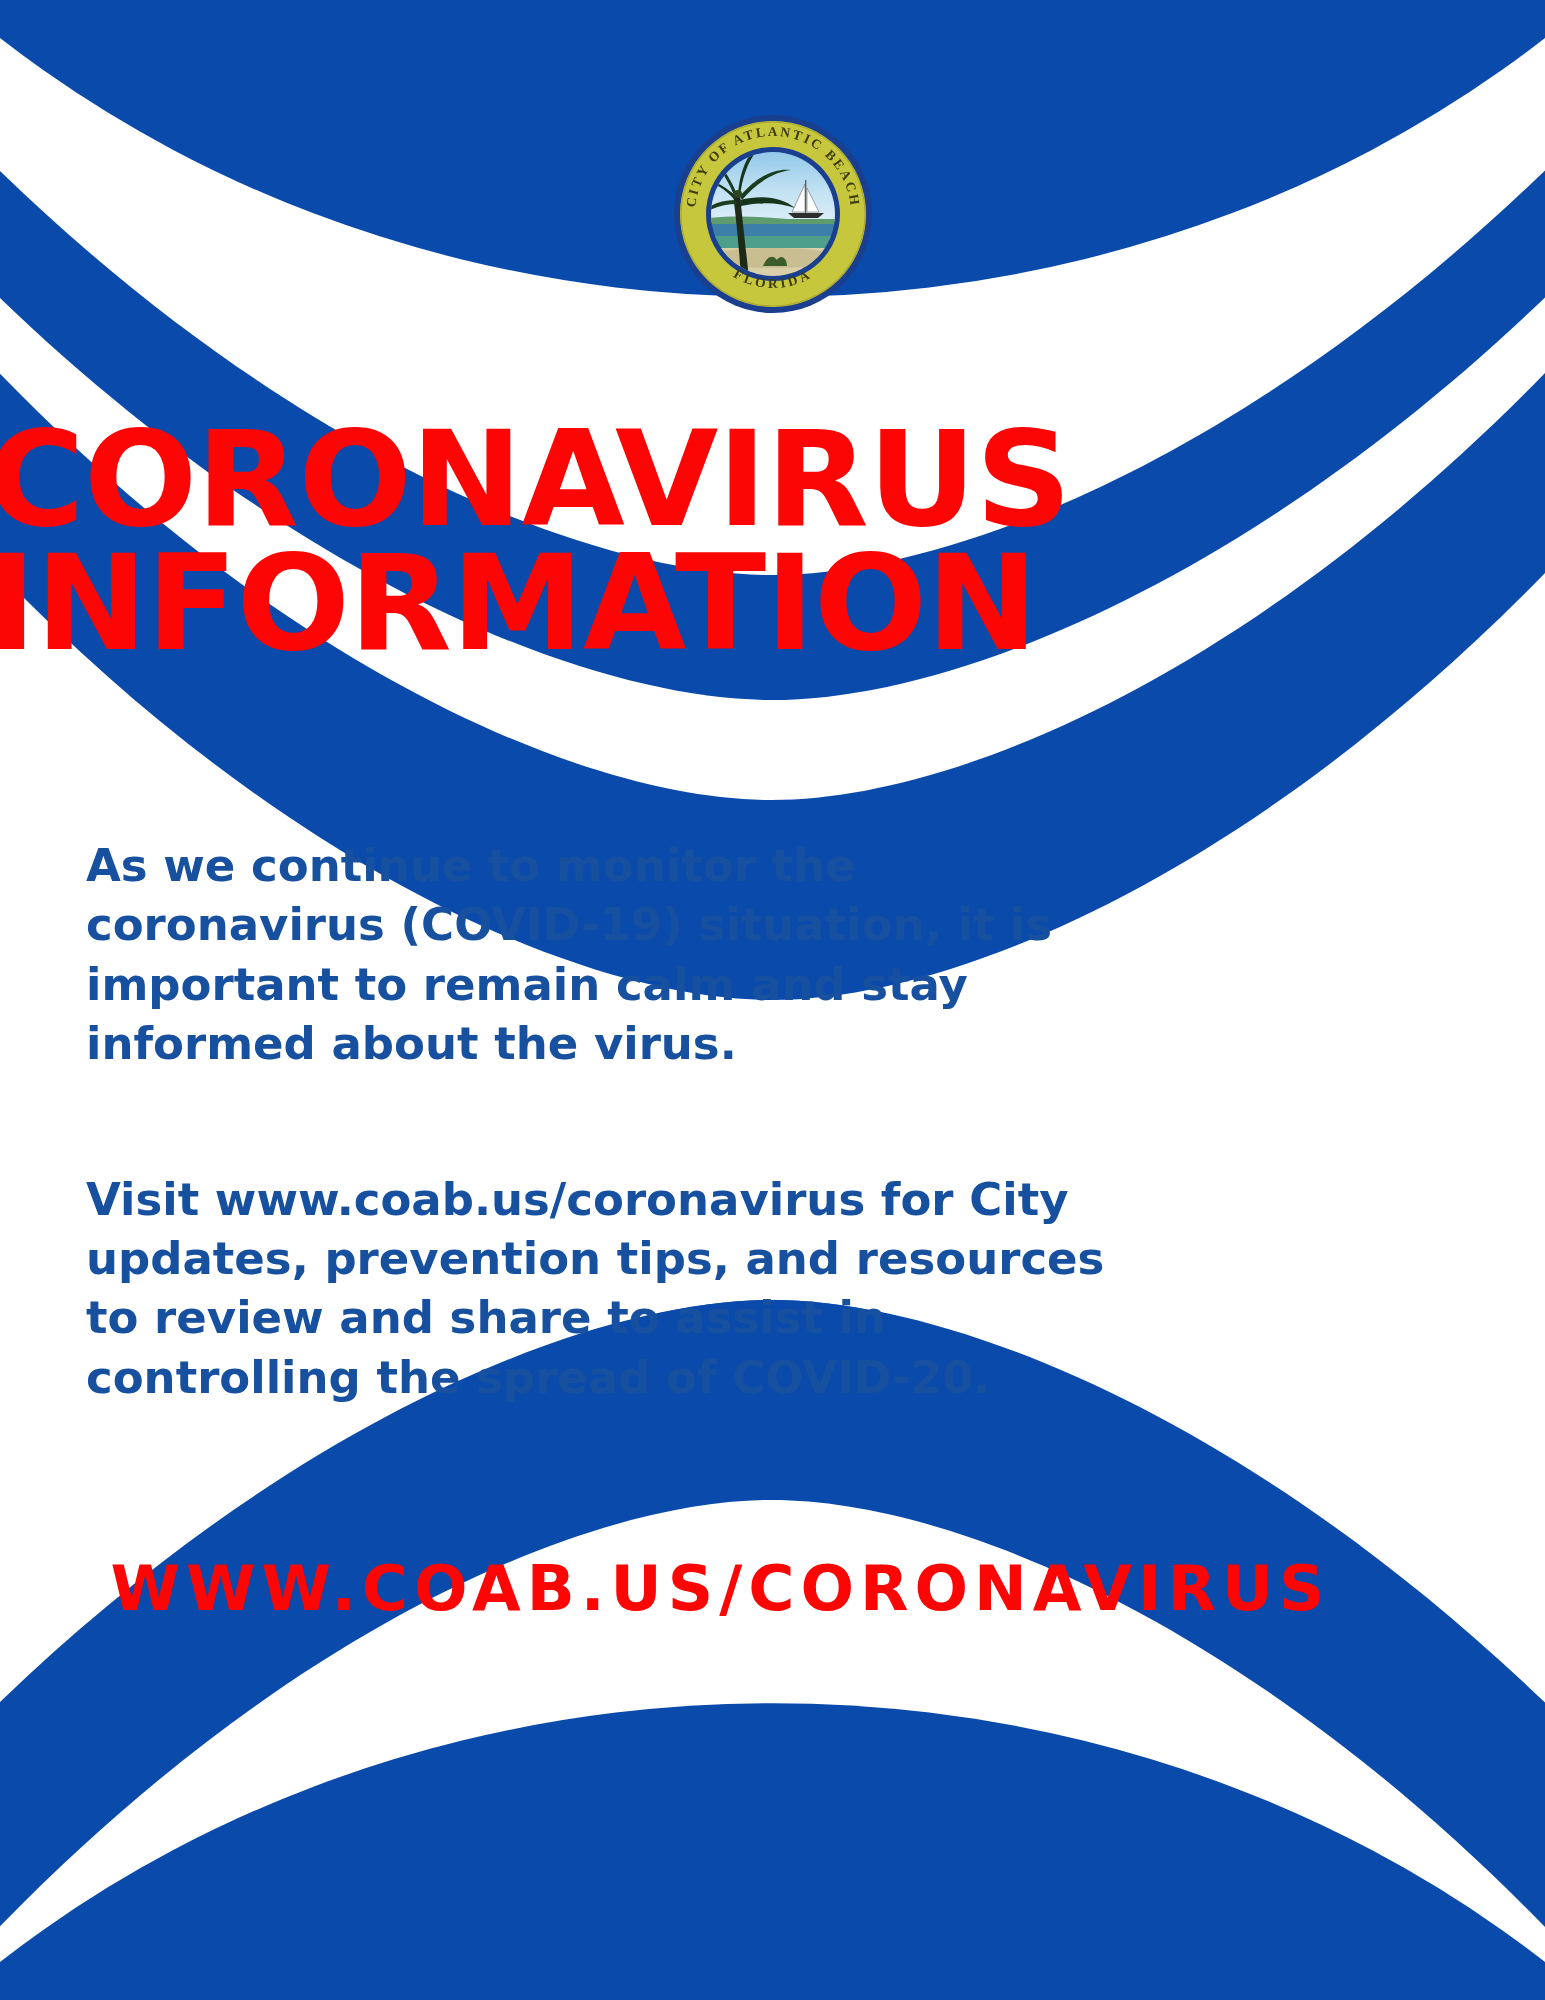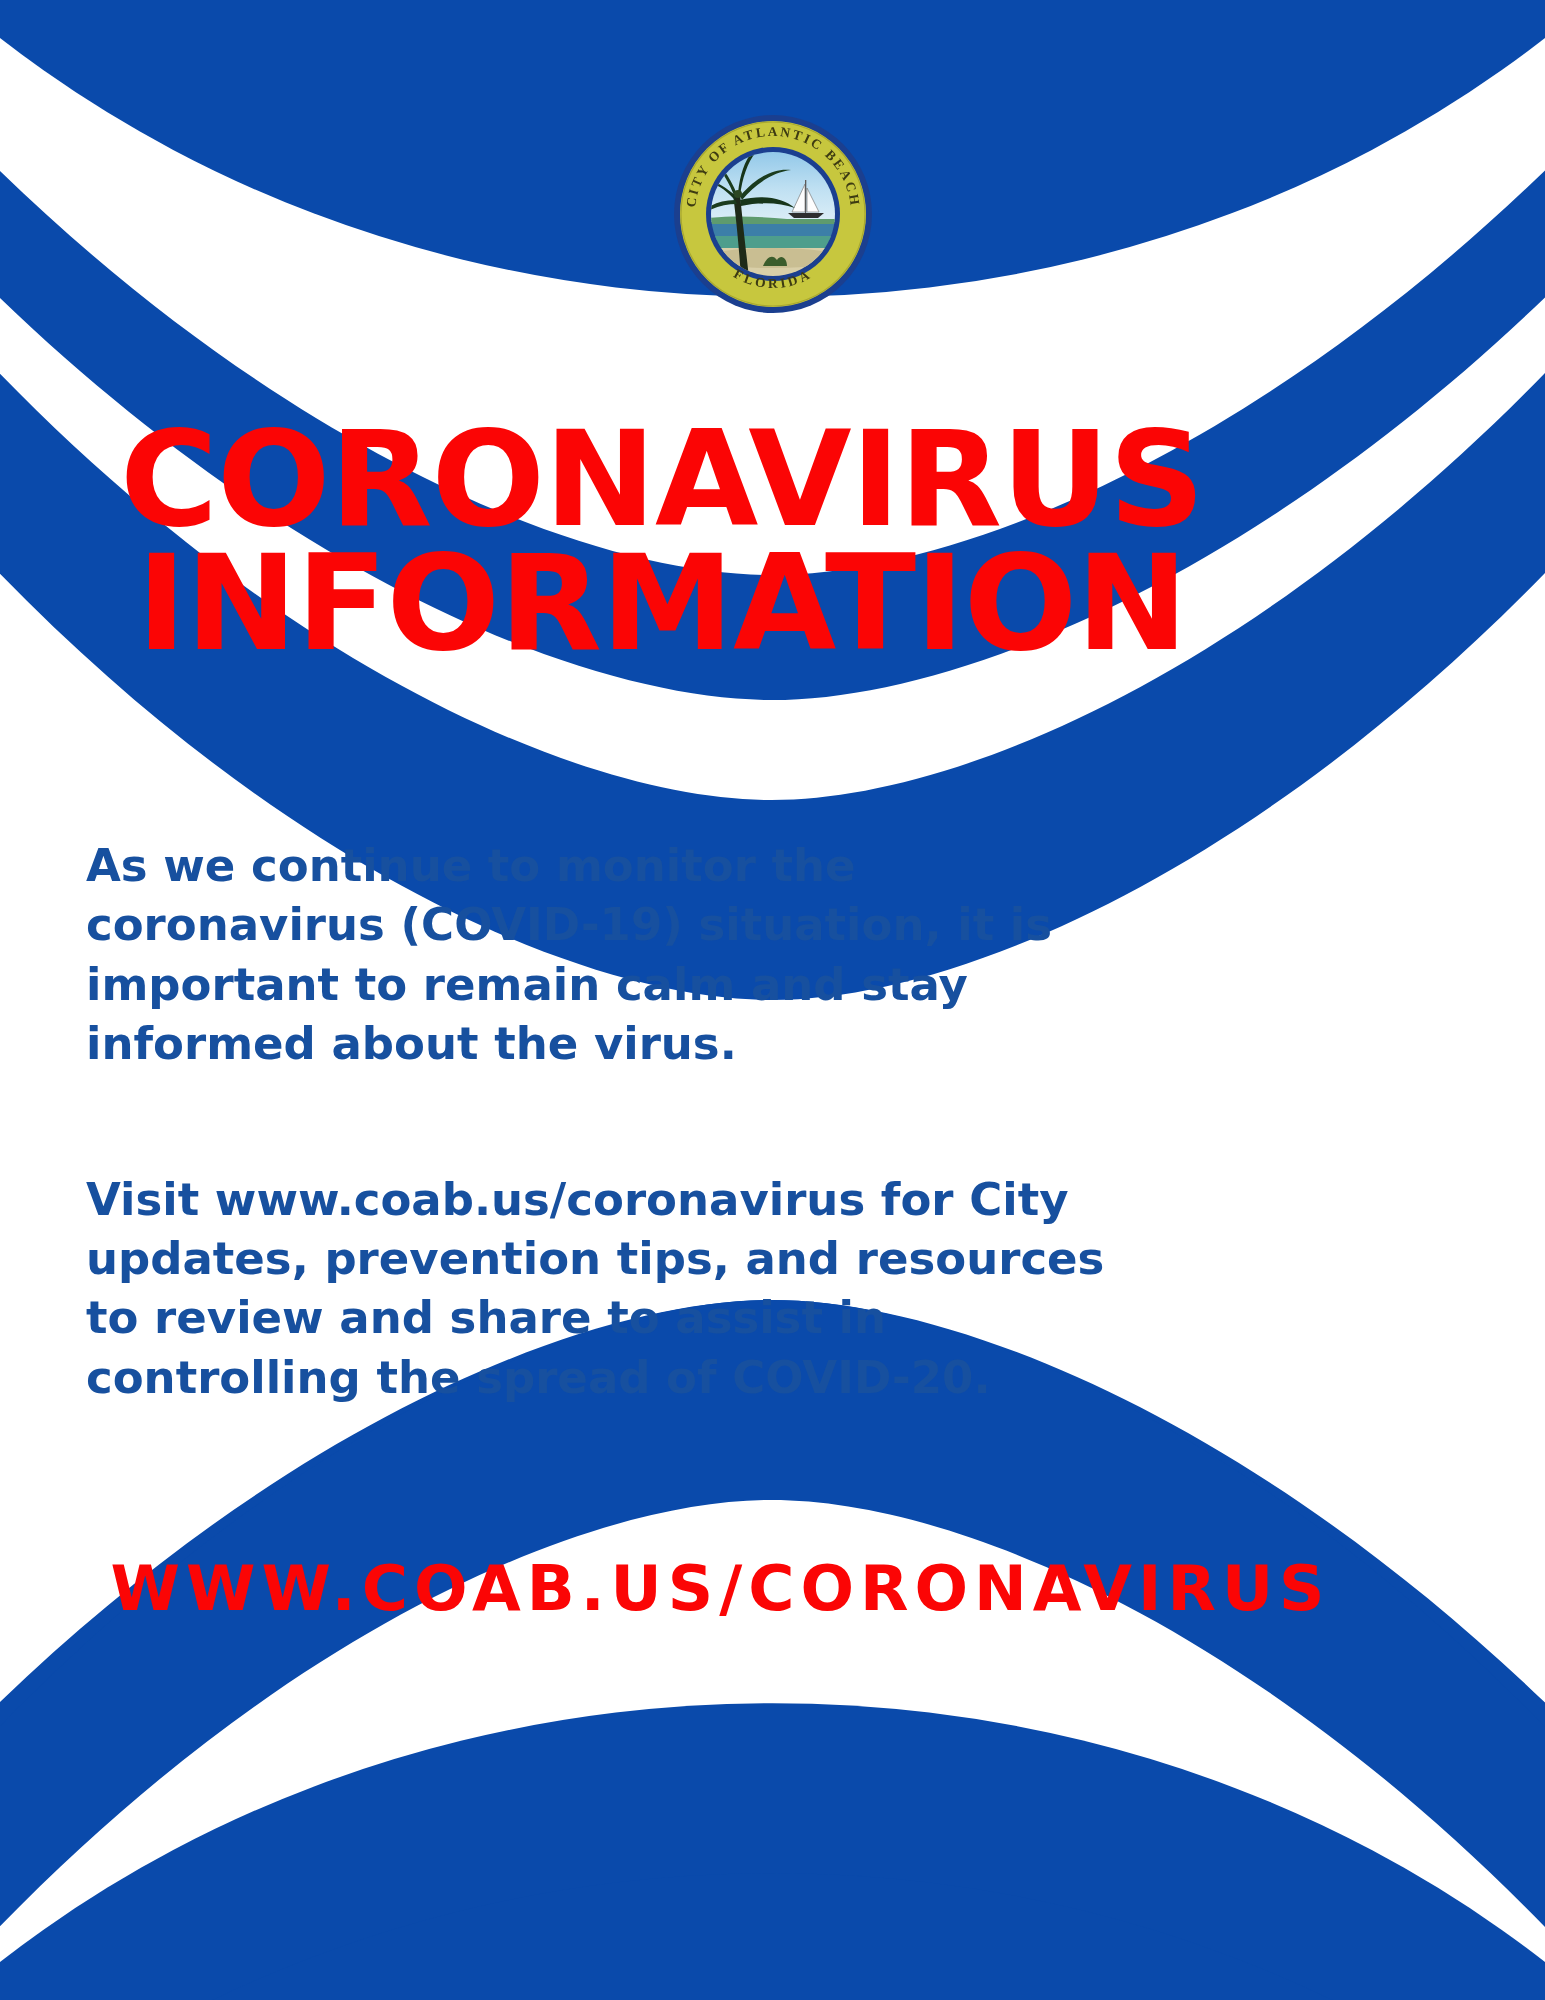--- a/index.html
+++ b/index.html
@@ -37,21 +37,20 @@
     height: 212px;
   }
   .seal-wrap svg { display: block; }
 
   
   .headline {
     position: absolute;
     left: 0;
     top: 330px;
     width: 1324px;
-    text-align: center;
     color: #fb0505;
     font-family: "DejaVu Sans", sans-serif;
     font-weight: bold;
     font-size: 131px;
     line-height: 0.95;
     letter-spacing: -1px;
     white-space: nowrap;
   }
   .headline .ln {
     display: block;

